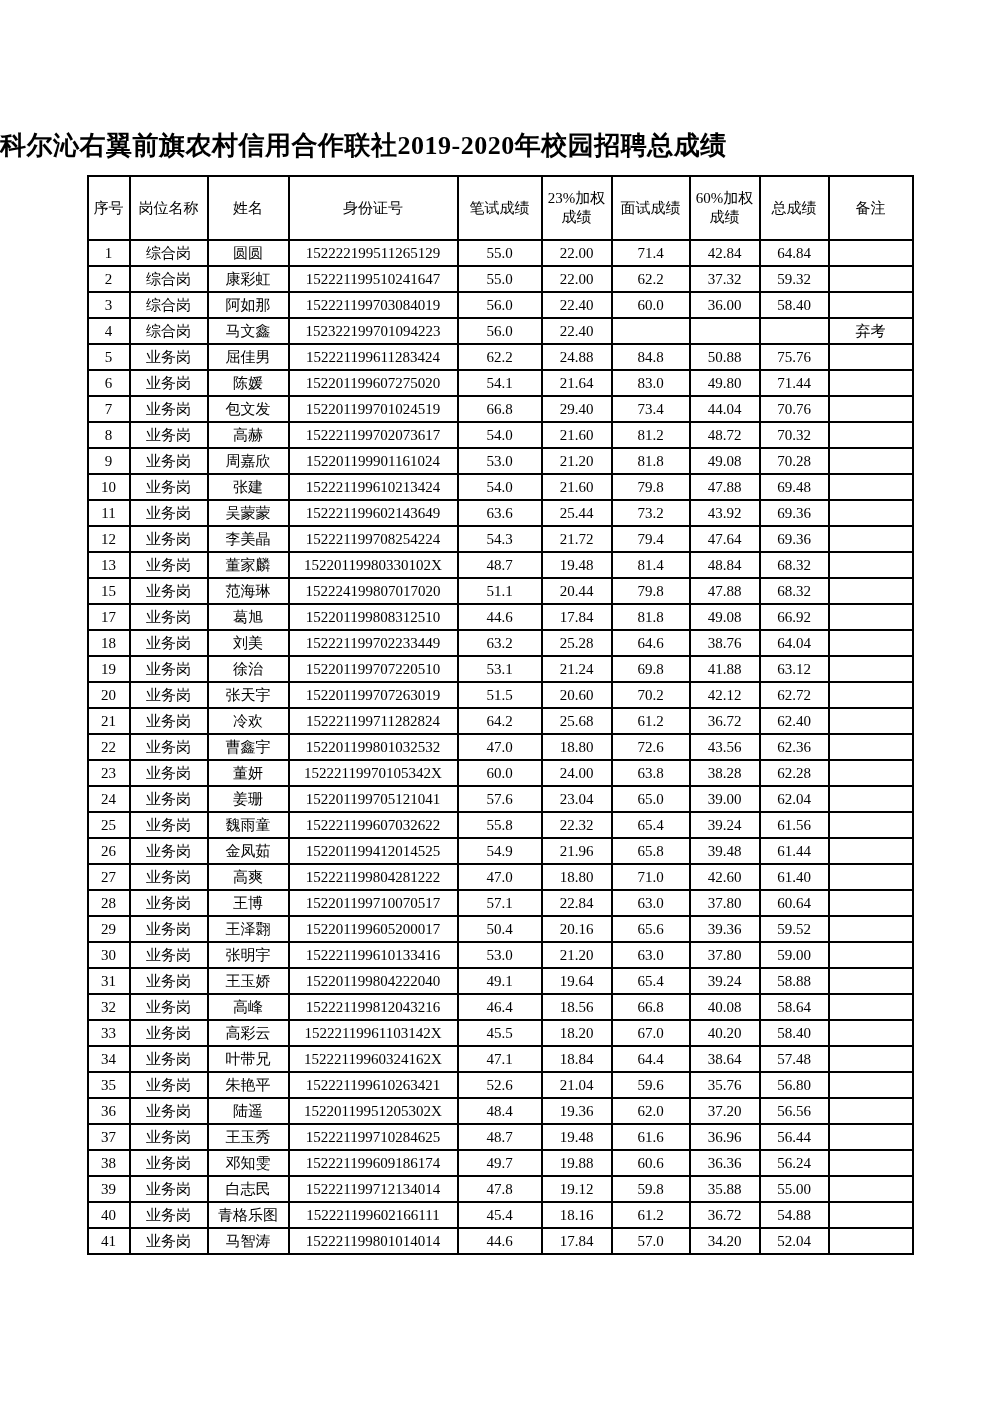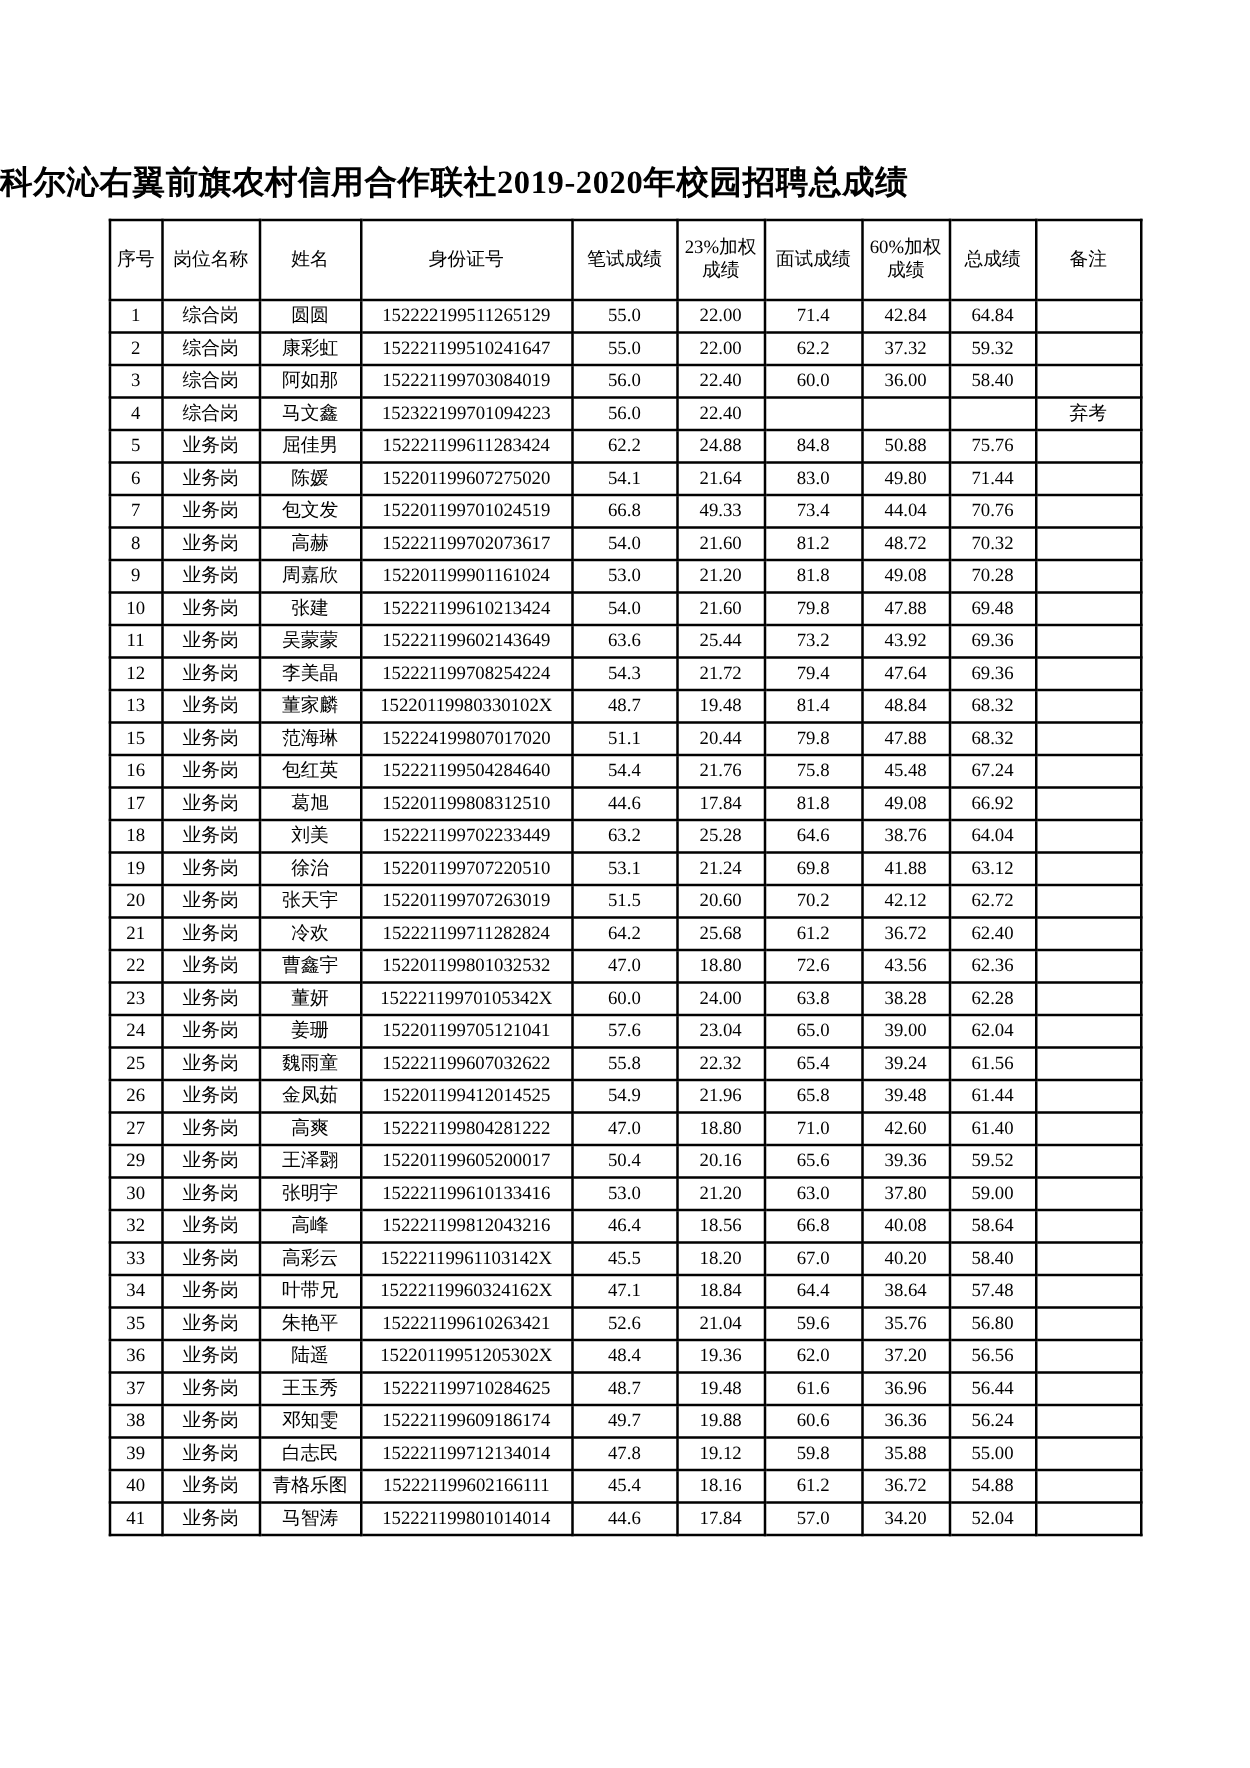--- a/index.html
+++ b/index.html
@@ -159,21 +159,21 @@
           <td>49.80</td>
           <td>71.44</td>
           <td></td>
         </tr>
         <tr>
           <td>7</td>
           <td>业务岗</td>
           <td>包文发</td>
           <td>152201199701024519</td>
           <td>66.8</td>
-          <td>49.33</td>
+          <td>29.40</td>
           <td>73.4</td>
           <td>44.04</td>
           <td>70.76</td>
           <td></td>
         </tr>
         <tr>
           <td>8</td>
           <td>业务岗</td>
           <td>高赫</td>
           <td>152221199702073617</td>
@@ -250,32 +250,20 @@
           <td>范海琳</td>
           <td>152224199807017020</td>
           <td>51.1</td>
           <td>20.44</td>
           <td>79.8</td>
           <td>47.88</td>
           <td>68.32</td>
           <td></td>
         </tr>
         <tr>
-          <td>16</td>
-          <td>业务岗</td>
-          <td>包红英</td>
-          <td>152221199504284640</td>
-          <td>54.4</td>
-          <td>21.76</td>
-          <td>75.8</td>
-          <td>45.48</td>
-          <td>67.24</td>
-          <td></td>
-        </tr>
-        <tr>
           <td>17</td>
           <td>业务岗</td>
           <td>葛旭</td>
           <td>152201199808312510</td>
           <td>44.6</td>
           <td>17.84</td>
           <td>81.8</td>
           <td>49.08</td>
           <td>66.92</td>
           <td></td>
@@ -394,20 +382,32 @@
           <td>高爽</td>
           <td>152221199804281222</td>
           <td>47.0</td>
           <td>18.80</td>
           <td>71.0</td>
           <td>42.60</td>
           <td>61.40</td>
           <td></td>
         </tr>
         <tr>
+          <td>28</td>
+          <td>业务岗</td>
+          <td>王博</td>
+          <td>152201199710070517</td>
+          <td>57.1</td>
+          <td>22.84</td>
+          <td>63.0</td>
+          <td>37.80</td>
+          <td>60.64</td>
+          <td></td>
+        </tr>
+        <tr>
           <td>29</td>
           <td>业务岗</td>
           <td>王泽翾</td>
           <td>152201199605200017</td>
           <td>50.4</td>
           <td>20.16</td>
           <td>65.6</td>
           <td>39.36</td>
           <td>59.52</td>
           <td></td>
@@ -418,20 +418,32 @@
           <td>张明宇</td>
           <td>152221199610133416</td>
           <td>53.0</td>
           <td>21.20</td>
           <td>63.0</td>
           <td>37.80</td>
           <td>59.00</td>
           <td></td>
         </tr>
         <tr>
+          <td>31</td>
+          <td>业务岗</td>
+          <td>王玉娇</td>
+          <td>152201199804222040</td>
+          <td>49.1</td>
+          <td>19.64</td>
+          <td>65.4</td>
+          <td>39.24</td>
+          <td>58.88</td>
+          <td></td>
+        </tr>
+        <tr>
           <td>32</td>
           <td>业务岗</td>
           <td>高峰</td>
           <td>152221199812043216</td>
           <td>46.4</td>
           <td>18.56</td>
           <td>66.8</td>
           <td>40.08</td>
           <td>58.64</td>
           <td></td>

